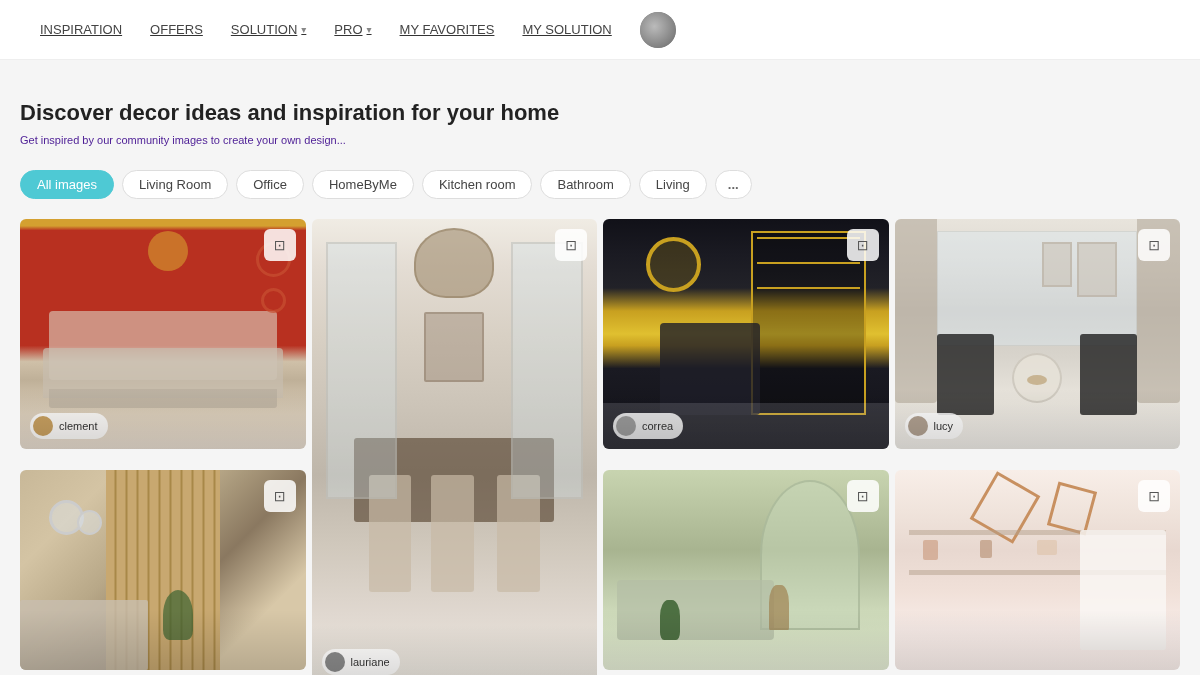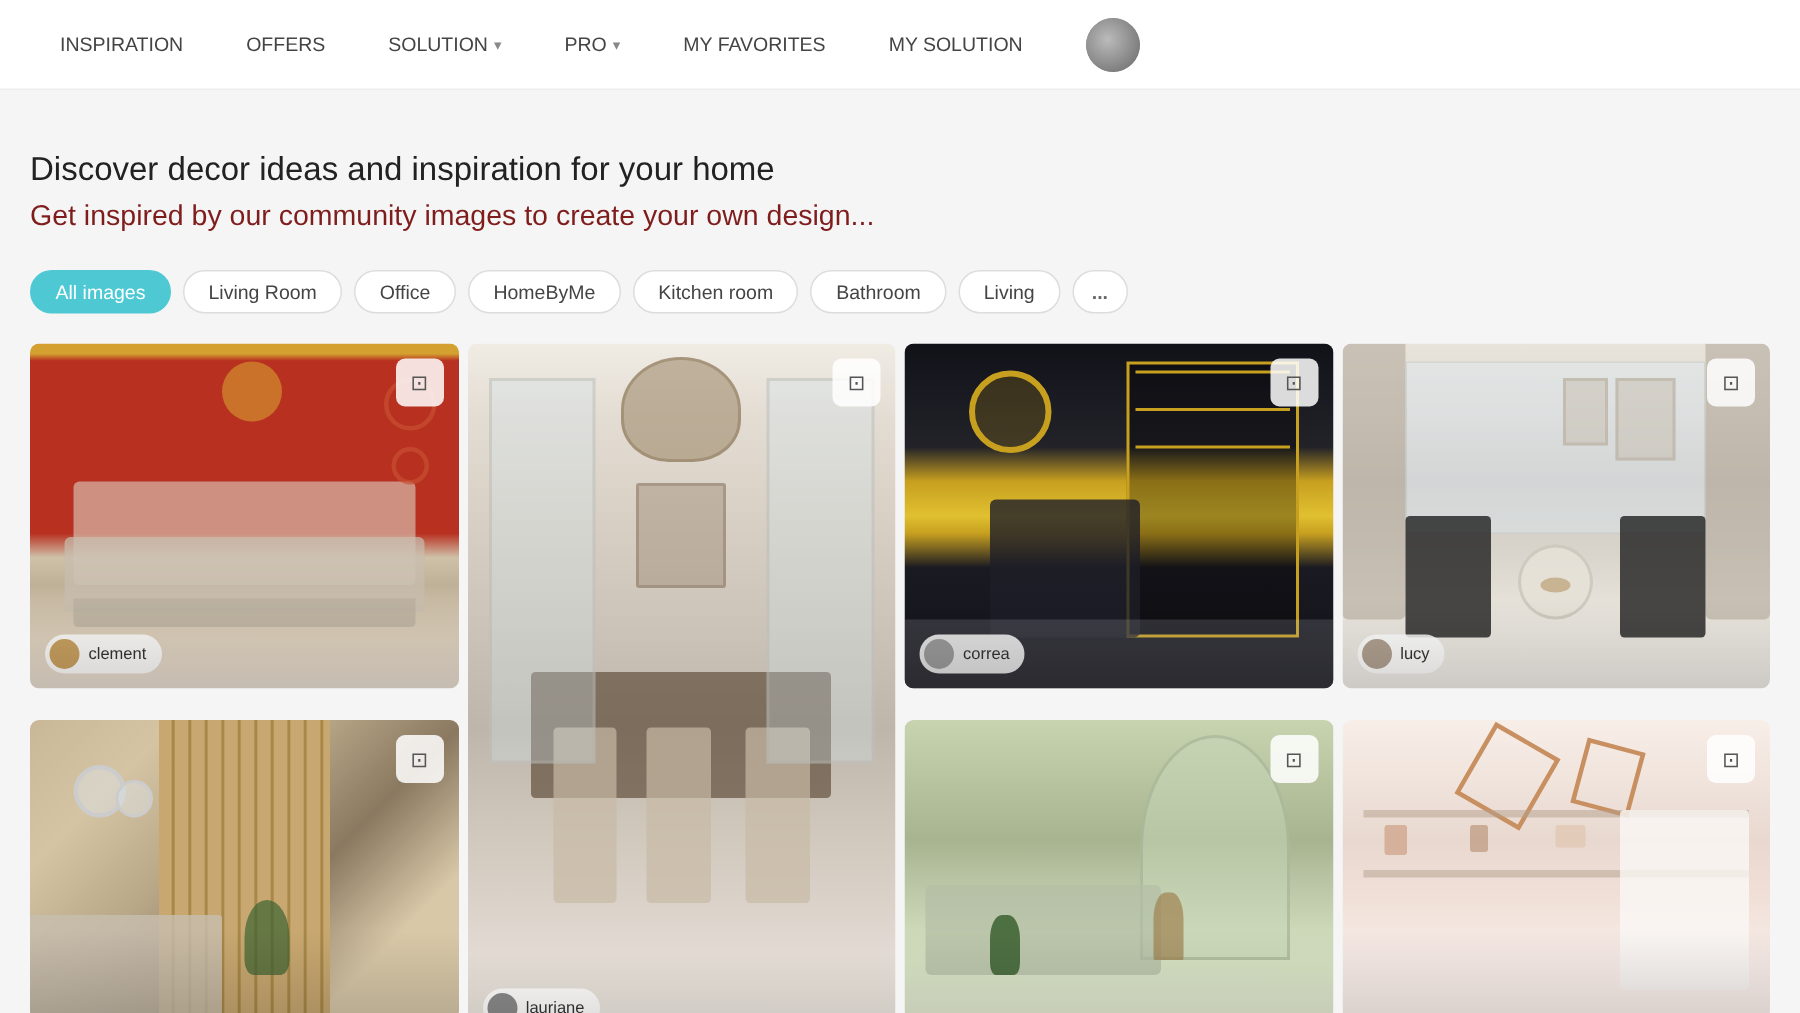--- a/index.html
+++ b/index.html
@@ -23,21 +23,22 @@
       font-size: 18px;
       color: #222;
     }
     .logo-icon {
       width: 32px;
       height: 32px;
     }
     .nav {
       display: flex;
       align-items: center;
-      gap: 42px;
+      gap: 28px;
+      text-decoration: underline;
     }
     .nav-item {
       font-size: 13px;
       font-weight: 500;
       color: #444;
       cursor: pointer;
       display: flex;
       align-items: center;
       gap: 4px;
       white-space: nowrap;
@@ -66,27 +67,27 @@
 
     
     .main {
       max-width: 1200px;
       margin: 0 auto;
       padding: 40px 20px 20px;
     }
 
     .page-title {
       font-size: 22px;
-      font-weight: 400;
+      font-weight: 700;
       color: #222;
       margin-bottom: 8px;
     }
     .page-subtitle {
-      font-size: 19px;
-      color: #7f1d1d;
+      font-size: 11px;
+      color: #4c1d95;
       margin-bottom: 24px;
     }
 
     
     .filter-bar {
       display: flex;
       gap: 8px;
       margin-bottom: 20px;
       flex-wrap: wrap;
     }

